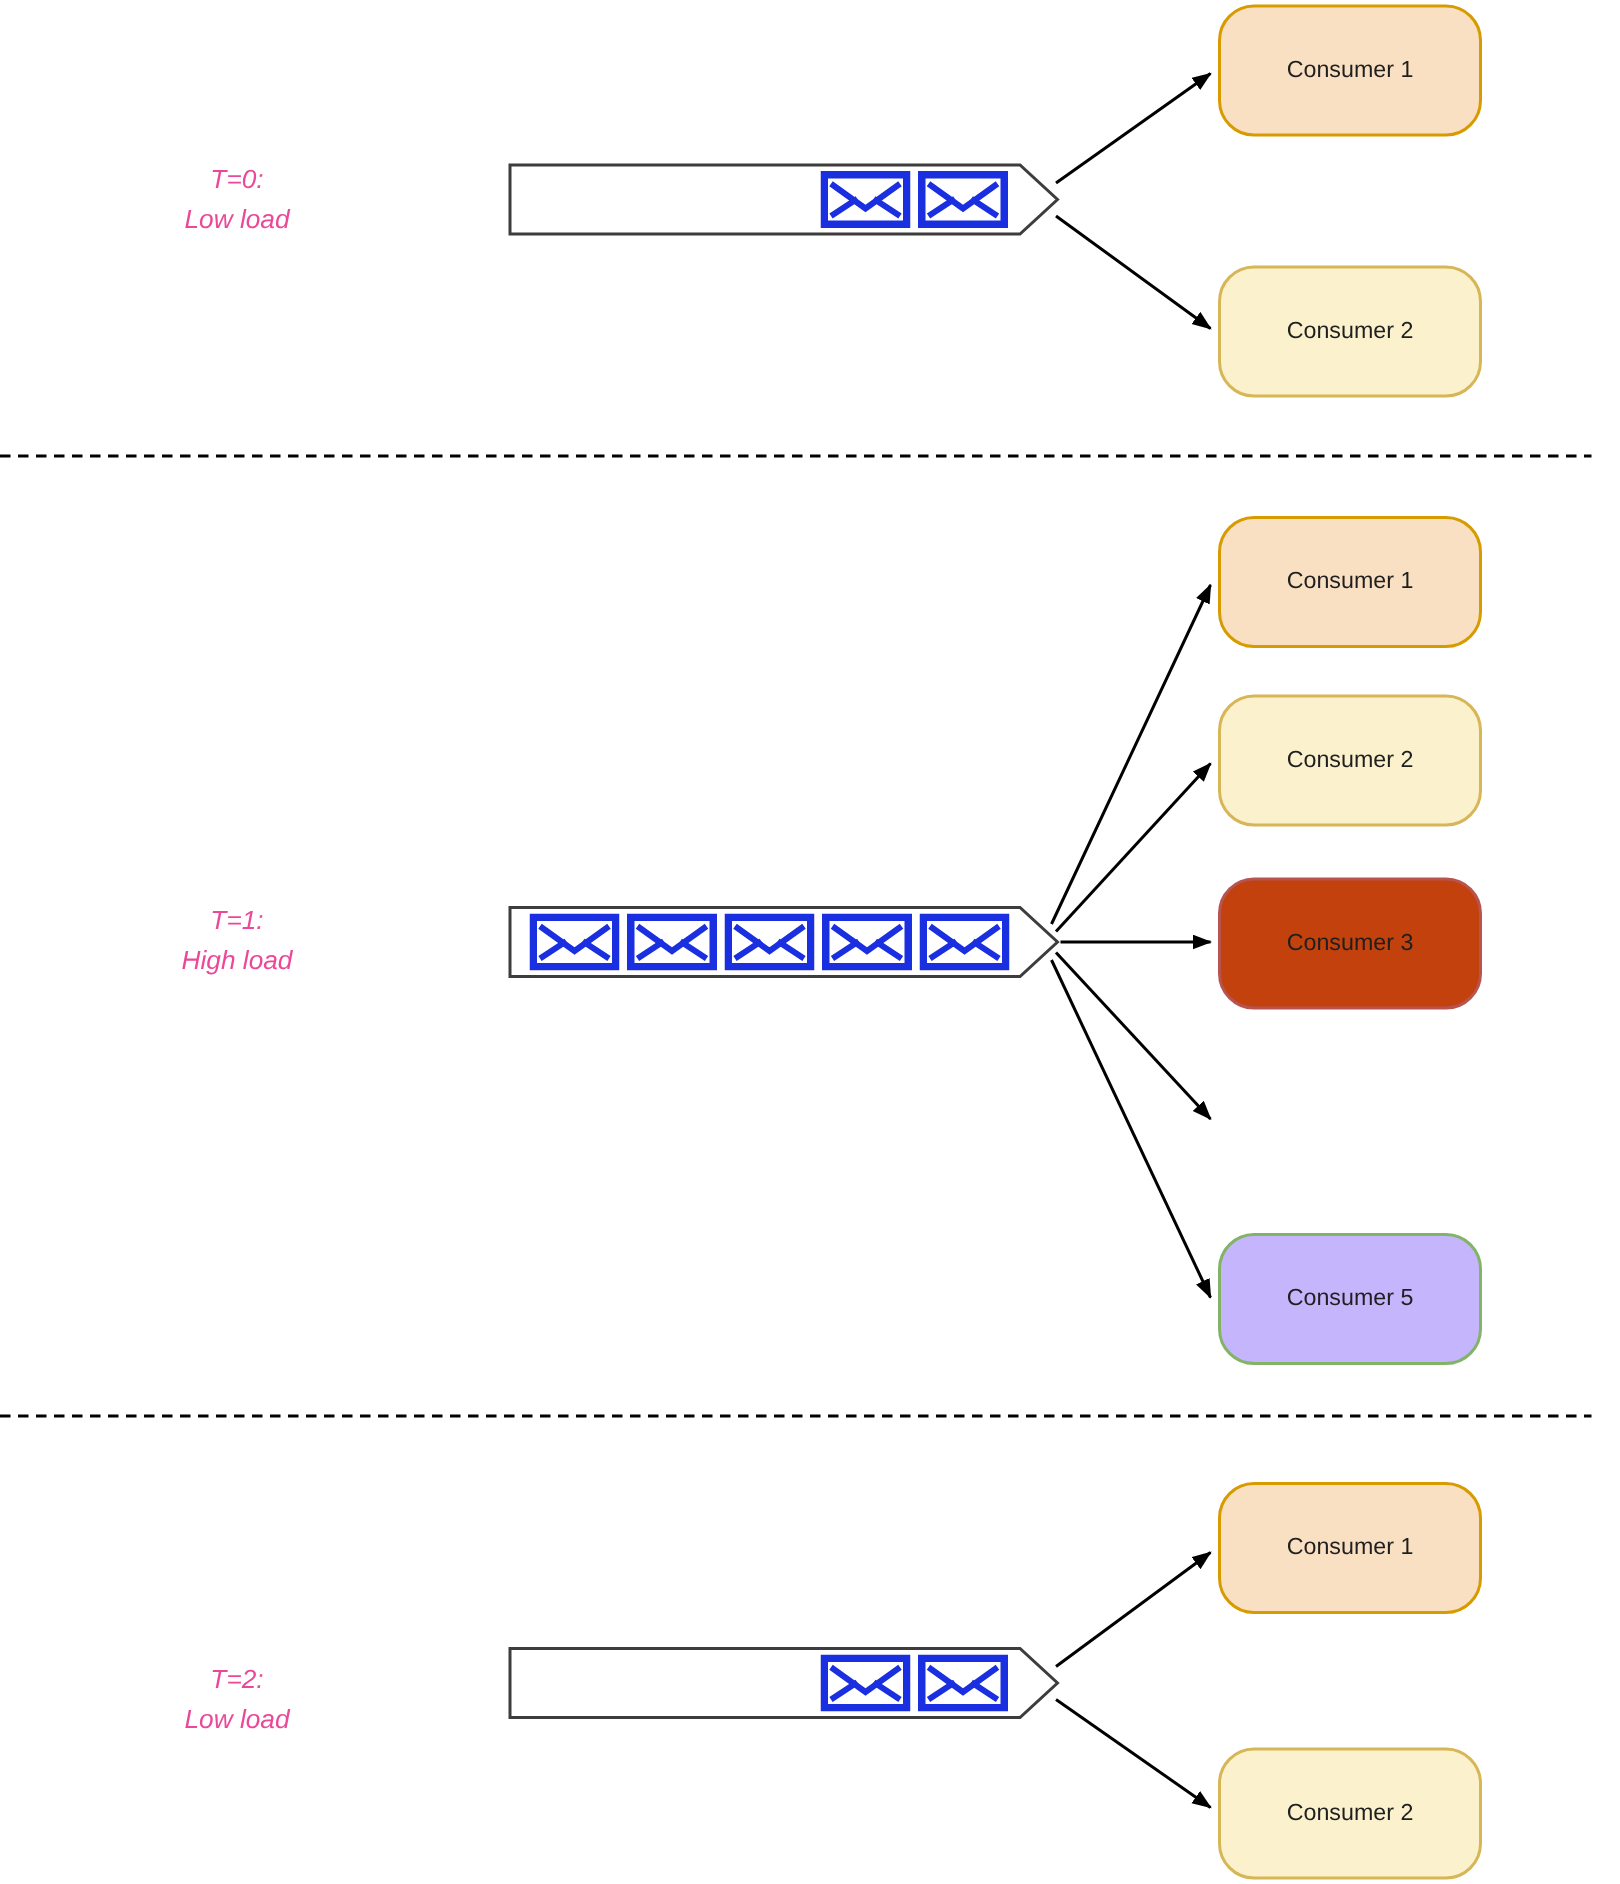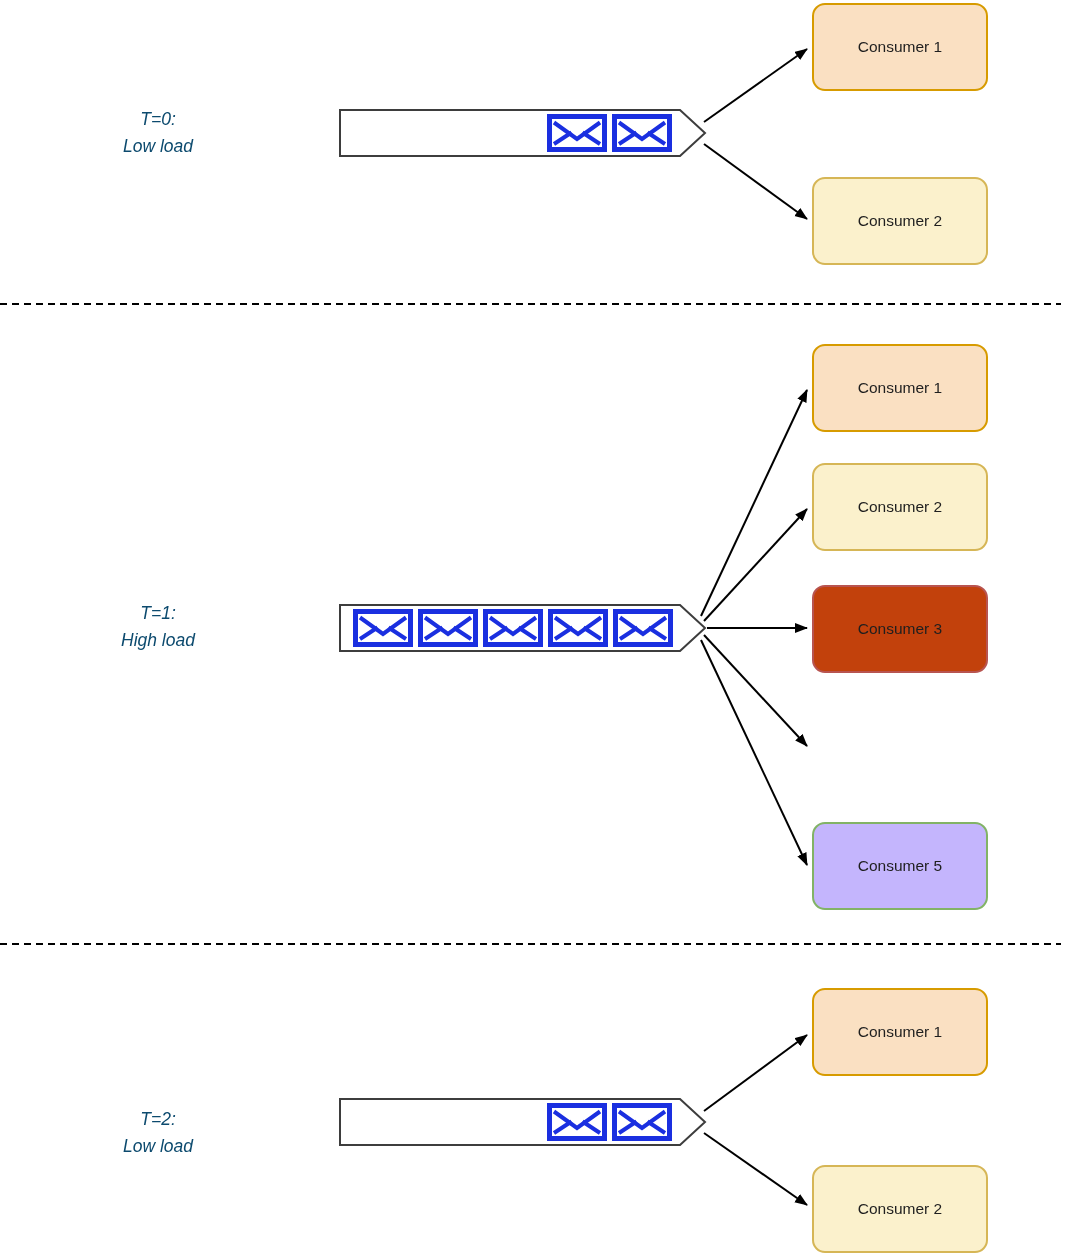--- a/index.html
+++ b/index.html
@@ -39,30 +39,30 @@
   .env-row.align-left  { justify-content: flex-start; padding-left: 13px; }
   .env-row svg { display: block; flex: 0 0 auto; }
   .time-label {
     position: absolute;
     left: 58px;
     width: 200px;
     text-align: center;
     font-style: italic;
     font-size: 17.5px;
     line-height: 27px;
-    color: #0c4a6e;
+    color: #ec4899;
   }
   .consumer {
     position: absolute;
     left: 812px;
     width: 176px;
     height: 88px;
     box-sizing: border-box;
     border: 2px solid #999;
-    border-radius: 13px;
+    border-radius: 24px;
     display: flex;
     align-items: center;
     justify-content: center;
     font-size: 15.5px;
     color: #1f1f1f;
   }
 </style>
 </head>
 <body>
 

